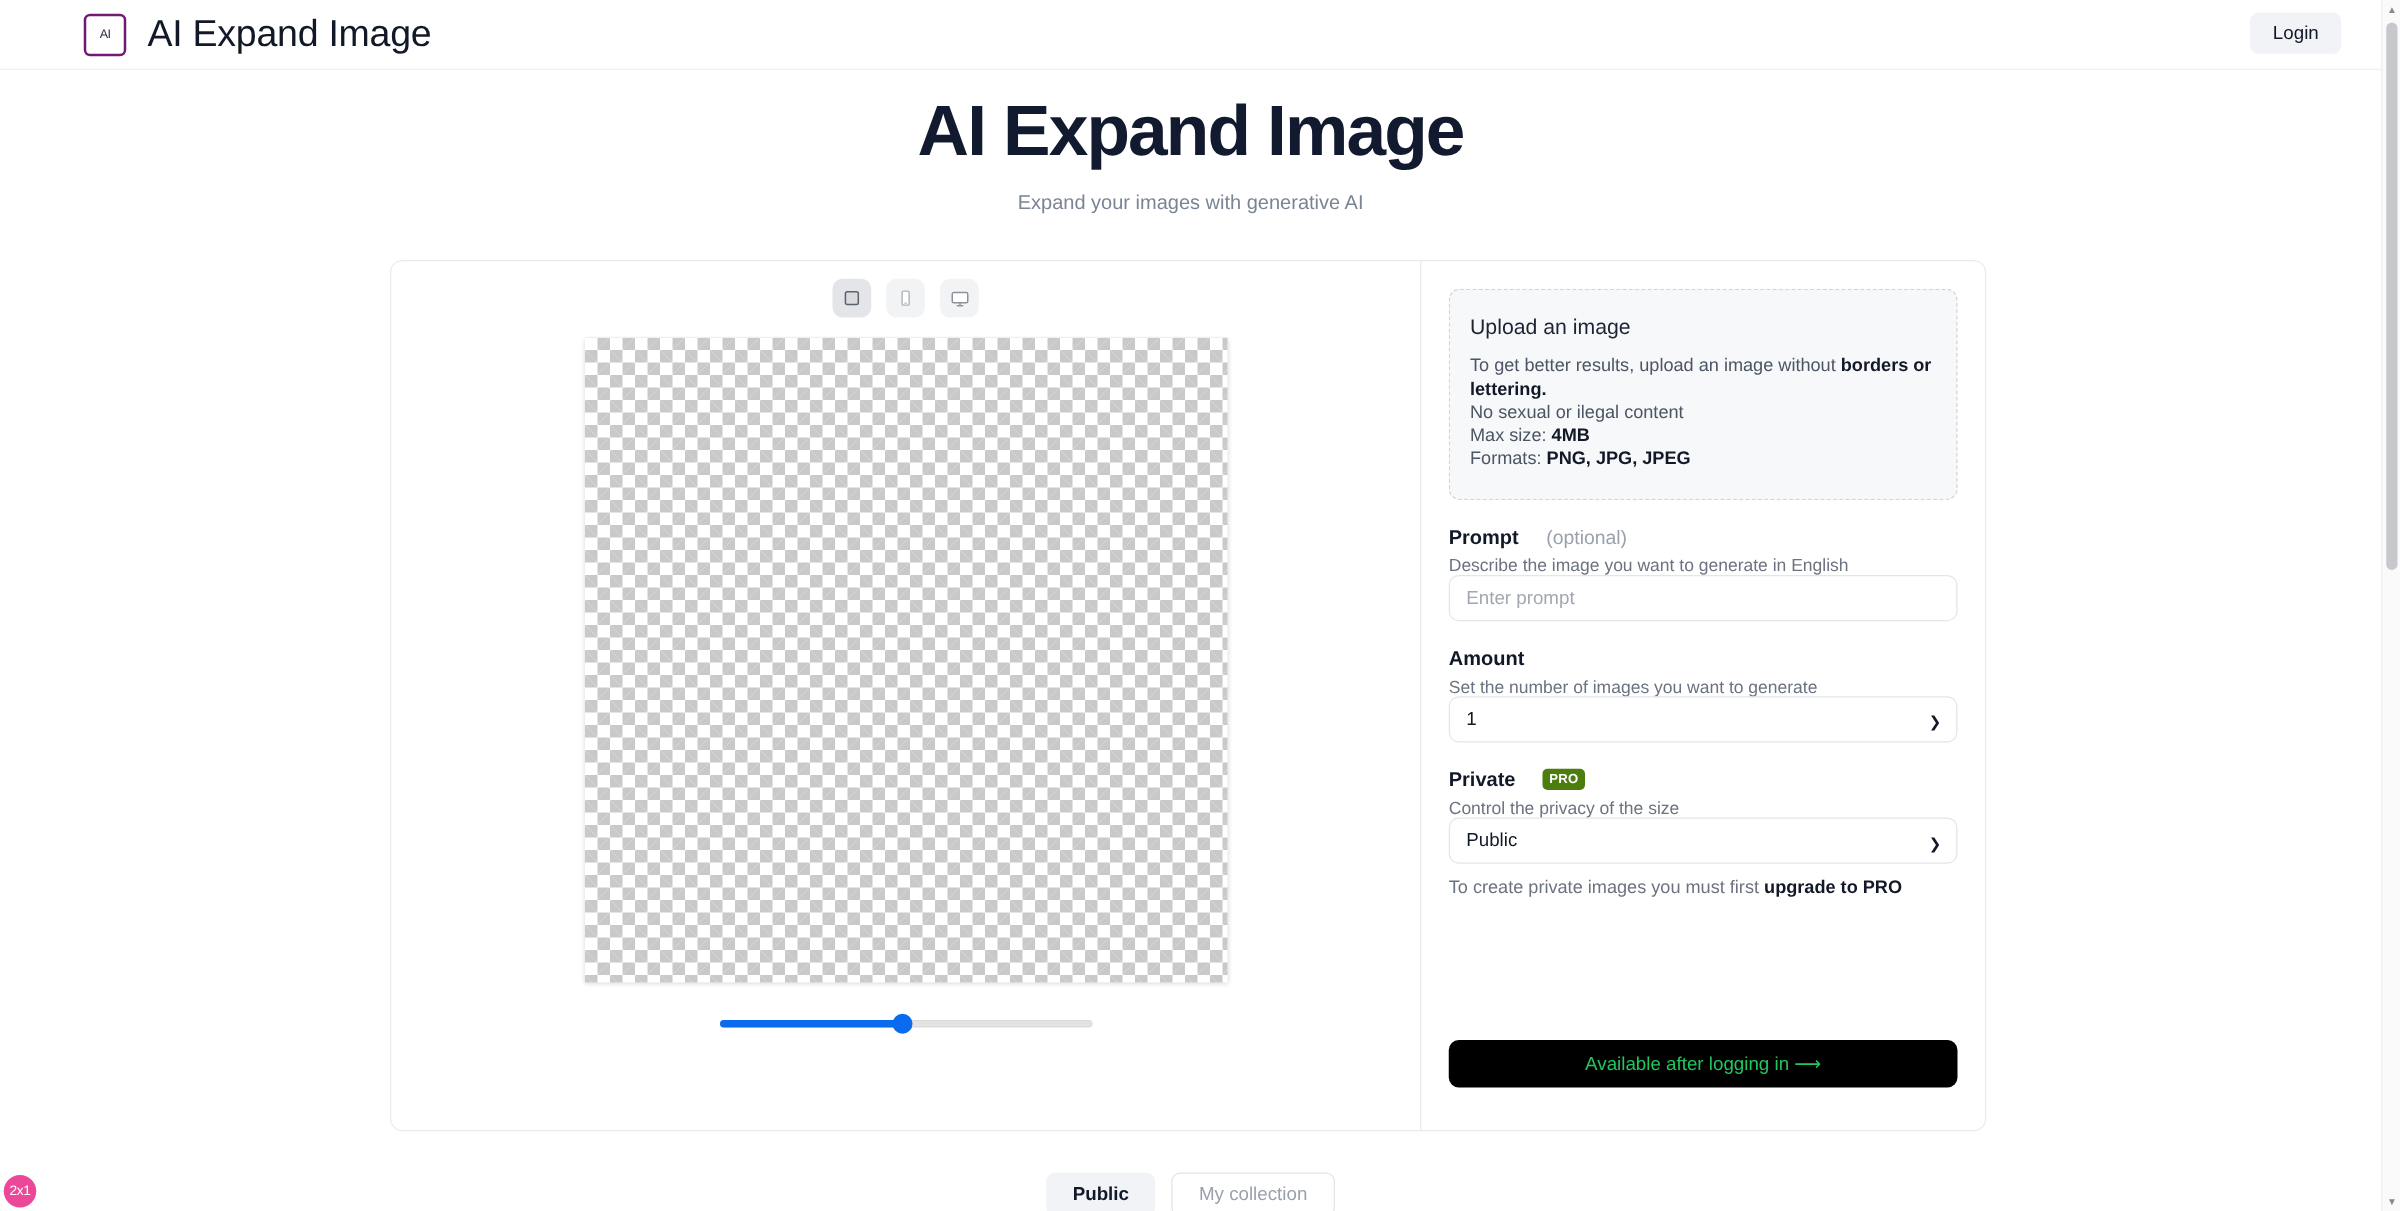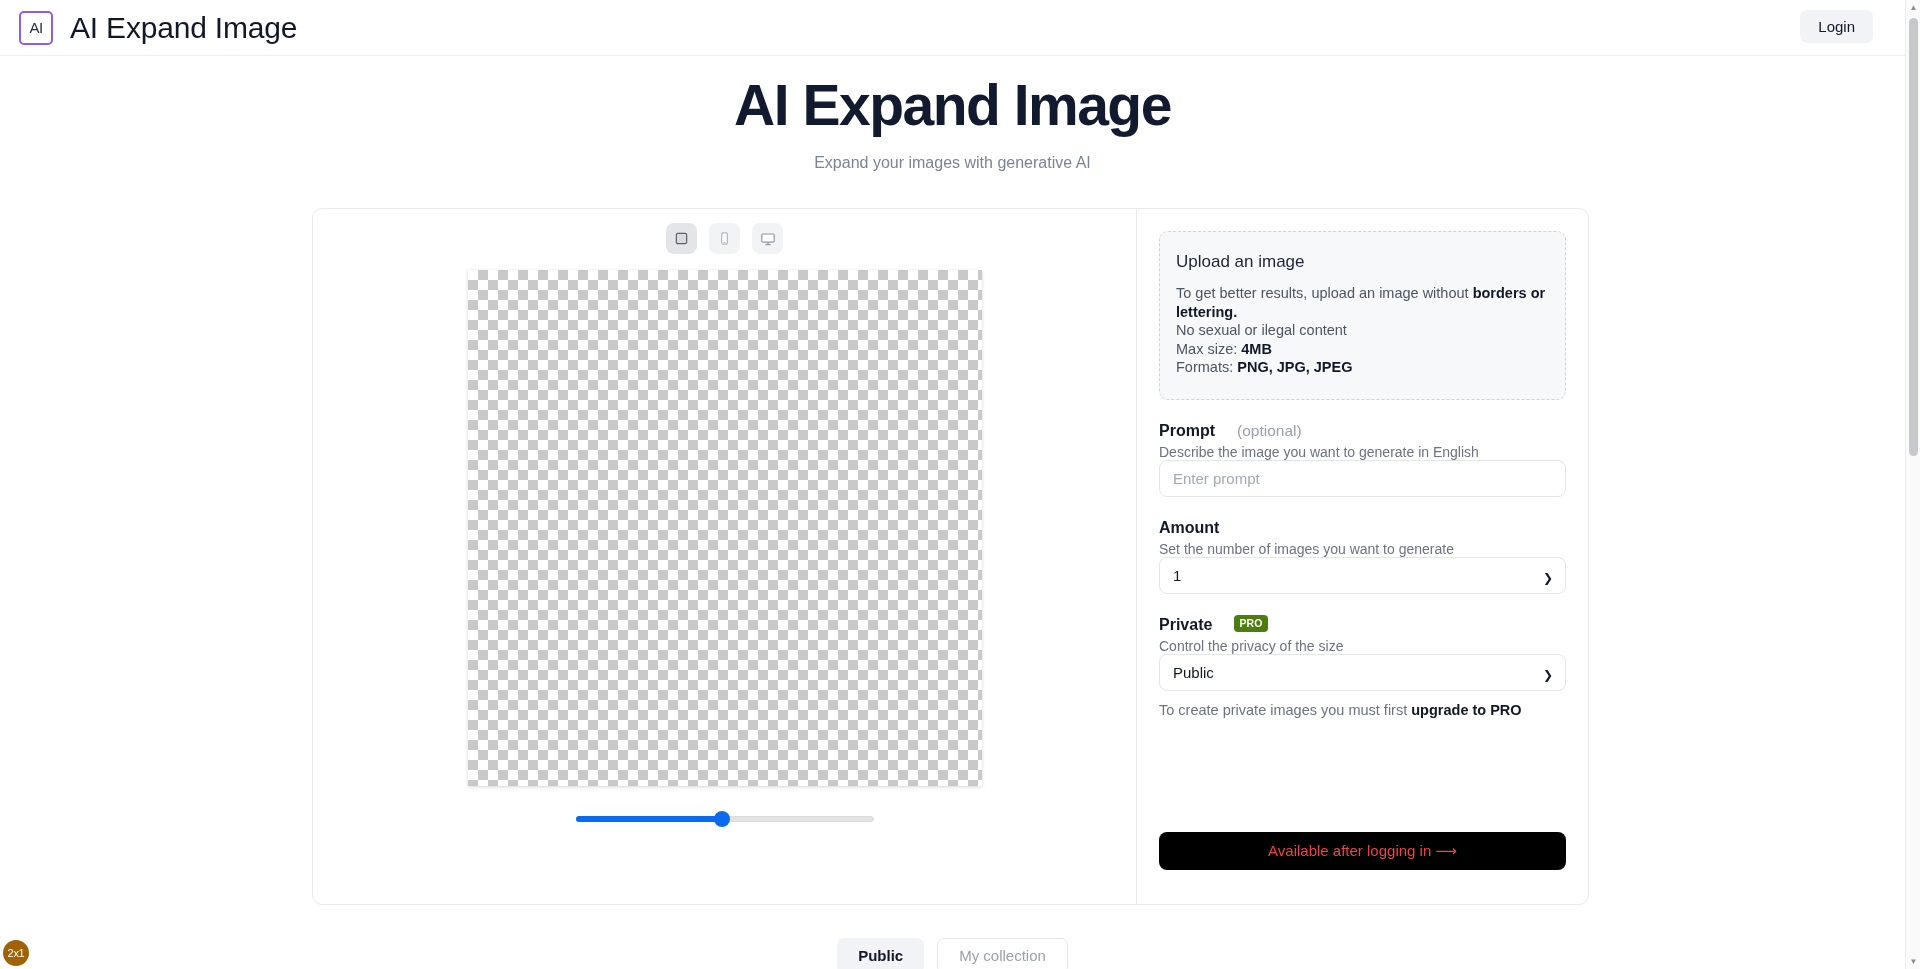--- a/index.html
+++ b/index.html
@@ -15,25 +15,26 @@
   .topbar {
     position: absolute; top: 0; left: 0;
     width: 1905px; height: 56px;
     background: #ffffff;
     border-bottom: 1px solid #eceef1;
     display: flex; align-items: center;
   }
   .brand { display: flex; align-items: center; gap: 17px; margin-left: 19px; }
   .logo-box {
     width: 34px; height: 34px;
-    border: 2px solid #8b5cf6;
+    border: 2px solid #701a75;
     border-radius: 5px;
     display: flex; align-items: center; justify-content: center;
-    font-size: 15px; font-weight: 500; color: #1f2937;
+    font-size: 10px; font-weight: 500; color: #1f2937;
     letter-spacing: -0.5px;
+    margin-left: 48px;
   }
   .brand-title {
     font-size: 30px; font-weight: 400; color: #111827;
     letter-spacing: -0.2px; white-space: nowrap;
   }
   .login-btn {
     position: absolute; top: 10px; right: 32px;
     padding: 8px 18px;
     background: #f1f3f7; border: none; border-radius: 7px;
     font-family: inherit; font-size: 15px; color: #111827;
@@ -189,21 +190,21 @@
   .note {
     margin-top: 11px;
     font-size: 14.5px; color: #6b7280;
   }
   .note b { font-weight: 700; color: #111827; }
 
   .cta-btn {
     position: absolute;
     left: 22px; right: 22px; bottom: 34px;
     height: 38px;
-    background: #000000; color: #ef4444;
+    background: #000000; color: #22c55e;
     border: none; border-radius: 8px;
     font-family: inherit; font-size: 15px; font-weight: 500;
     cursor: pointer;
   }
 
   
   .tabs {
     position: absolute; top: 938px; left: 0; width: 1905px;
     display: flex; justify-content: center; gap: 13px;
   }
@@ -213,21 +214,21 @@
     font-family: inherit; font-size: 15px;
     cursor: pointer;
   }
   .tab.active { background: #f1f3f7; border: none; color: #111827; font-weight: 700; }
   .tab.inactive { background: #ffffff; border: 1px solid #e3e5e9; color: #9aa1ac; font-weight: 400; }
 
   
   .zoom-badge {
     position: absolute; left: 3px; bottom: 3px;
     width: 26px; height: 26px; border-radius: 50%;
-    background: #a16207; color: #ffffff;
+    background: #ec4899; color: #ffffff;
     display: flex; align-items: center; justify-content: center;
     font-size: 11px; letter-spacing: -0.3px;
   }
 
   
   .scrollbar {
     position: absolute; right: 0; top: 0;
     width: 15px; height: 969px;
     background: #fafafa; border-left: 1px solid #eeeeee;
   }

